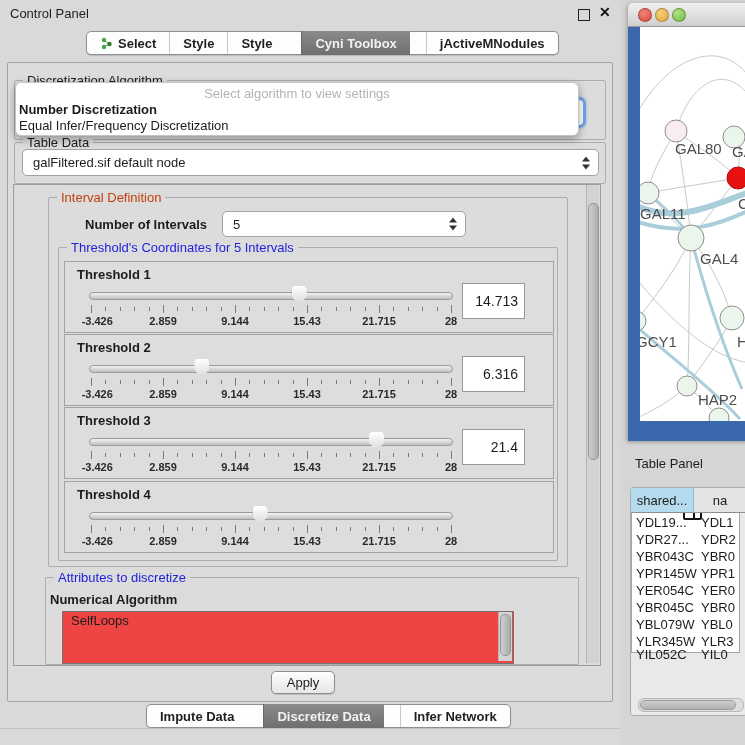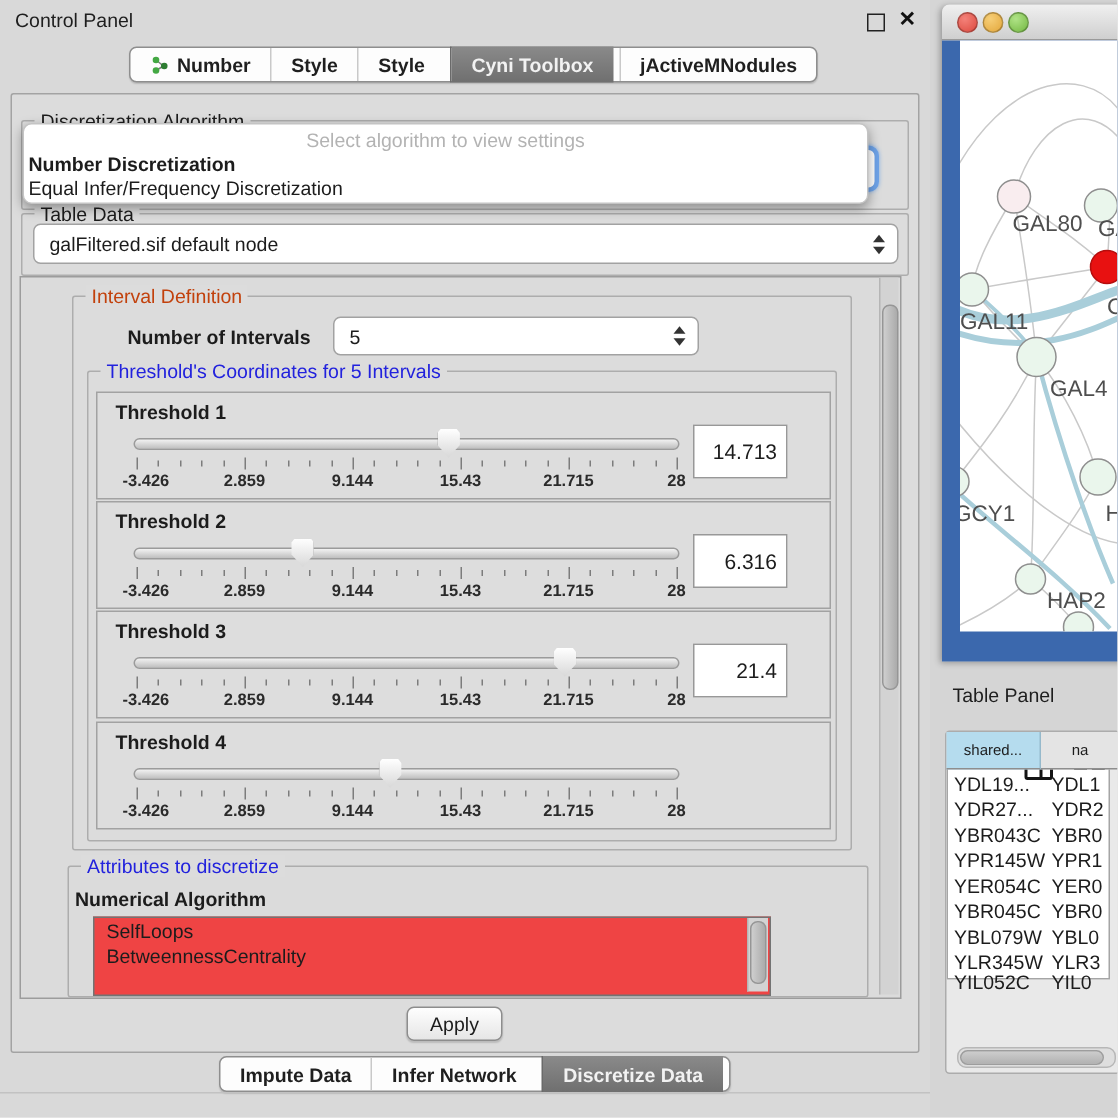--- a/index.html
+++ b/index.html
@@ -8,21 +8,21 @@
   .abs{position:absolute}
   
   #left{position:absolute;left:0;top:0;width:620px;height:745px;background:#D9D9D9}
   .ptitle{left:10px;top:6px;font-size:13px;color:#1E1E1E}
   .float-ic{left:578px;top:9px;width:10px;height:10px;border:1.6px solid #222}
   .close-ic{left:599px;top:4px;font-size:14px;font-weight:bold;color:#111}
   .tabbar{display:flex;height:22px;border:1px solid #8E8E8E;border-radius:5px;background:#FDFDFD;
           font-weight:bold;color:#1F1F1F;box-shadow:0 1px 1px rgba(0,0,0,.15)}
   .tab{display:flex;align-items:center;gap:5px;padding:0 13px;border-left:1px solid #C9C9C9;cursor:default;white-space:nowrap}
   .tab:first-child{border-left:none}
-  .tab.sel{background:linear-gradient(#8A8A8A,#6F6F6F);color:#F2F2F2;margin:-1px 4px;border-left:1px solid #6A6A6A}
+  .tab.sel{background:linear-gradient(#8A8A8A,#6F6F6F);color:#F2F2F2;margin:-1px 16px;border-left:1px solid #6A6A6A}
   .outerpanel{left:7px;top:62px;width:604px;height:638px;border:1px solid #A3A3A3;border-radius:2px;background:#DCDCDC}
   .fieldset{border:1px solid #ADADAD;border-radius:2px}
   .legend{position:absolute;top:-8px;left:8px;background:#DCDCDC;padding:0 4px;white-space:nowrap}
   .legend.green{color:#c2410c}
   .legend.blue{color:#2222DD}
   .combo{background:#FFF;border:1px solid #A2A2A2;border-radius:5px;display:flex;align-items:center;
          padding:0 24px 0 10px;box-shadow:inset 0 1px 0 #FFF}
   .stepper{position:absolute;right:8px;top:50%;transform:translateY(-50%);display:flex;flex-direction:column;gap:3px}
   .stepper i{width:0;height:0;border-left:4px solid transparent;border-right:4px solid transparent}
   .stepper .up{border-bottom:5px solid #333}
@@ -67,21 +67,21 @@
   .frame{position:absolute;left:0;top:24px;right:0;bottom:0;background:#3B68AD}
   .canvas{position:absolute;left:12px;top:0;width:105px;height:394px;background:#FFF;overflow:hidden}
   .canvas text{font-family:"Liberation Sans",sans-serif;font-size:15px;fill:#4E4E4E}
   .tp-title{left:15px;top:456px;color:#1E1E1E}
   .tpanel{left:10px;top:487px;width:115px;height:227px;background:#E9E9E9;border:1px solid #ACACAC;border-radius:3px}
   .gear{font-size:19px;color:#111;line-height:18px}
   .colicon{width:15px;height:15px;border:2px solid #141414;border-radius:2px}
   .colicon i{position:absolute;left:50%;top:0;bottom:0;width:2px;background:#141414}
   .checks{font-size:12px;color:#222;letter-spacing:1px}
   .grid{left:8px;top:48px;width:107px;height:163px;background:#FFF;border:1px solid #A5A5A5;overflow:hidden}
-  .ghead{position:absolute;left:0;top:0;right:0;height:25px;display:flex;font-size:10px}
+  .ghead{position:absolute;left:0;top:0;right:0;height:25px;display:flex;font-size:13px}
   .gh1{width:62px;background:#B5DCEE;border-right:1px solid #96B9CB;border-bottom:1px solid #8E8E8E;
        display:flex;align-items:center;justify-content:center}
   .gh2{flex:1;background:#E4E4E4;border-bottom:1px solid #8E8E8E;display:flex;align-items:center;justify-content:center}
   .grow{position:absolute;left:0;right:0;height:17px;display:flex;font-size:13px;line-height:17px}
   .gc1{width:62px;padding-left:5px;white-space:nowrap;overflow:hidden}
   .gc2{flex:1;padding-left:3px;white-space:nowrap;overflow:hidden}
   .hsb{position:absolute;left:7px;bottom:3px;right:2px;height:12px;background:#DEDEDE;border:1px solid #B7B7B7;border-radius:6px}
   .hsb i{position:absolute;left:1px;top:1px;width:90%;height:8px;background:linear-gradient(#CDCDCD,#B2B2B2);
          border:1px solid #9D9D9D;border-radius:5px}
 </style>
@@ -97,21 +97,21 @@
 
     <div class="abs tabbar" style="left:86px;top:31px">
       <div class="tab">
         <svg width="13" height="13" viewBox="0 0 13 13">
           <line x1="4" y1="3" x2="9" y2="7" stroke="#7A7A7A"></line>
             <line x1="4" y1="10" x2="9" y2="7" stroke="#7A7A7A"></line>
           <circle cx="4" cy="3" r="2.2" fill="#43A843"></circle>
             <circle cx="4" cy="10" r="2.2" fill="#43A843"></circle>
             <circle cx="9.5" cy="7" r="2.2" fill="#2E7D32"></circle>
         </svg>
-        <span>Number</span>
+        <span>Select</span>
       </div>
       <div class="tab">
           <span>Style</span>
         </div>
       <div class="tab">
           <span>Style</span>
         </div>
       <div class="tab sel">
           <span>Cyni Toolbox</span>
         </div>
@@ -340,39 +340,38 @@
           <div class="sl-thumb" style="left: 46.9993%;"></div>
         </div>
     </div>
 
     <div class="abs fieldset" style="left:45px;top:577px;width:532px;height:86px">
       <span class="legend blue">Attributes to discretize</span>
     </div>
     <div class="abs" style="left:50px;top:592px;font-weight:bold">Numerical Algorithm</div>
     <div class="abs listbox" style="left:62px;top:611px;width:450px;height:51px">
       <div class="li">SelfLoops</div>
-      <div class="li">BetweennessCentrality</div>
     </div>
     <div class="abs vsb-track" style="left:498px;top:612px;width:13px;height:49px">
       <div class="vsb-thumb" style="position:absolute;left:1px;top:2px;width:9px;height:40px"></div>
     </div>
 
     <div class="abs btn" style="left:271px;top:671px;width:62px;height:21px">
       <span>Apply</span>
     </div>
 
     <div class="abs tabbar" style="left:146px;top:704px">
       <div class="tab">
           <span>Impute Data</span>
         </div>
-      <div class="tab">
-          <span>Infer Network</span>
-        </div>
       <div class="tab sel">
           <span>Discretize Data</span>
+        </div>
+      <div class="tab">
+          <span>Infer Network</span>
         </div>
     </div>
     <div class="abs hairline"></div>
   </div>
 
   <div id="right">
 
     <div class="abs netwin">
       <div class="titlebar">
         <span class="light" style="left:10px;background:radial-gradient(circle at 35% 30%,#F4827A,#DC4A3F)"></span>

